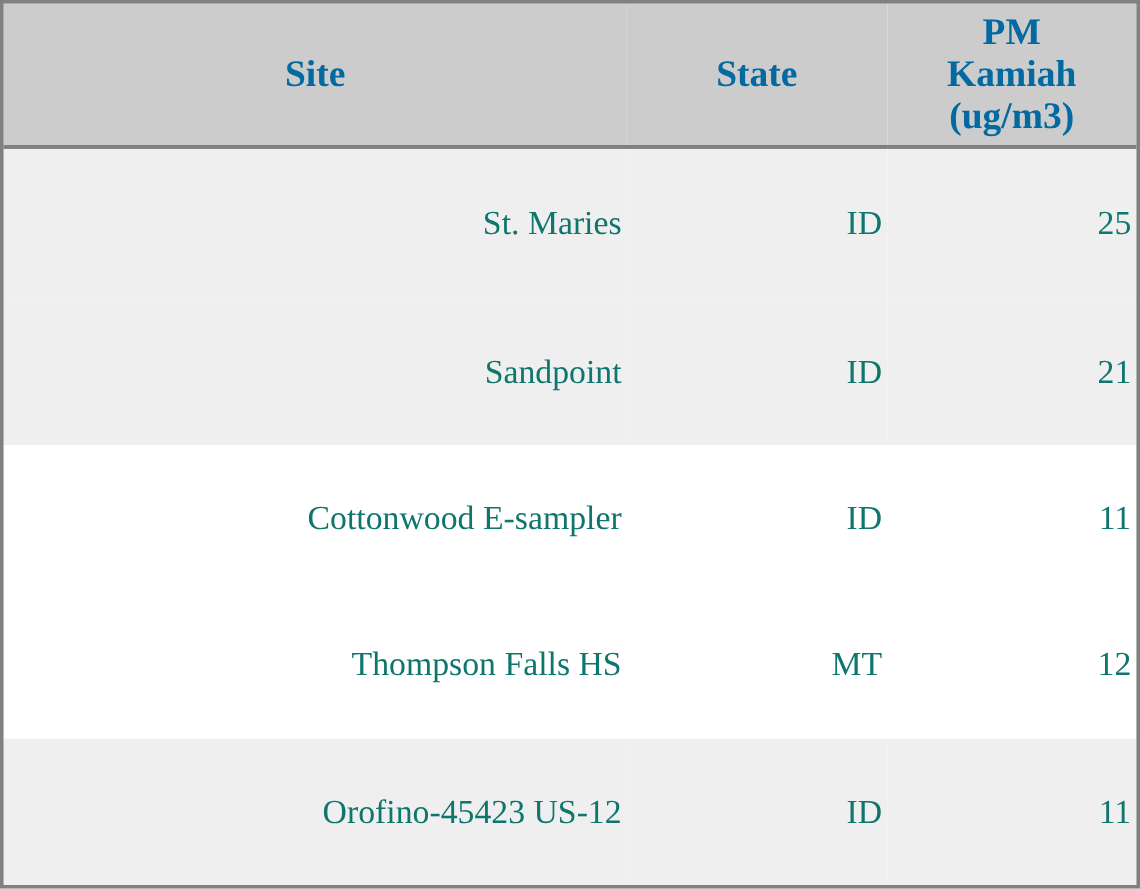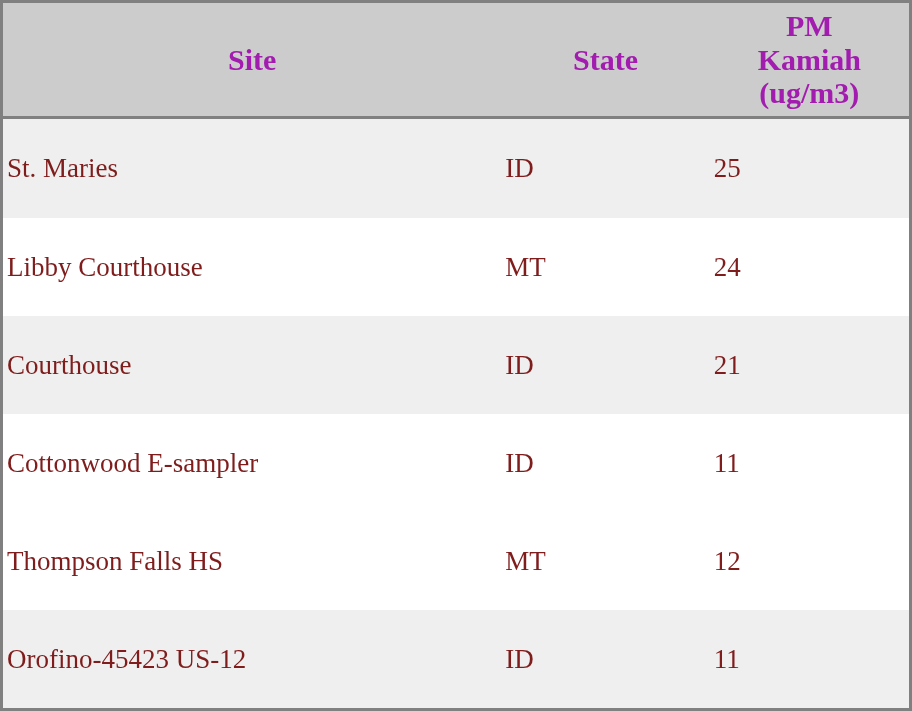--- a/index.html
+++ b/index.html
@@ -23,35 +23,35 @@
   table {
     width: 100%;
     height: 100%;
     border-collapse: collapse;
     table-layout: fixed;
   }
   thead th {
     background: #cccccc;
     font-weight: bold;
     font-size: 30px;
-    color: #a21caf;
+    color: #0369a1;
     text-align: center;
     vertical-align: middle;
     padding: 6px 4px;
     border-bottom: 3px solid #808080;
     line-height: 1.12;
   }
   col.c-site   { width: 55%; }
   col.c-state  { width: 23%; }
   col.c-value  { width: 22%; }
 
   tbody td {
     font-size: 27px;
-    color: #7f1d1d;
-    text-align: left;
+    color: #0f766e;
+    text-align: right;
     vertical-align: middle;
     padding: 8px 4px;
     border: none;
   }
   tbody tr.odd td {
     background: #efefef;
   }
   tbody tr.even td {
     background: #ffffff;
   }
@@ -76,27 +76,22 @@
           <span>(ug/m3)</span>
         </th>
       </tr>
     </thead>
     <tbody>
       <tr class="odd">
         <td>St. Maries</td>
         <td>ID</td>
         <td>25</td>
       </tr>
-      <tr class="even">
-        <td>Libby Courthouse</td>
-        <td>MT</td>
-        <td>24</td>
-      </tr>
       <tr class="odd">
-        <td>Courthouse</td>
+        <td>Sandpoint</td>
         <td>ID</td>
         <td>21</td>
       </tr>
       <tr class="even">
         <td>Cottonwood E-sampler</td>
         <td>ID</td>
         <td>11</td>
       </tr>
       <tr class="even">
         <td>Thompson Falls HS</td>

